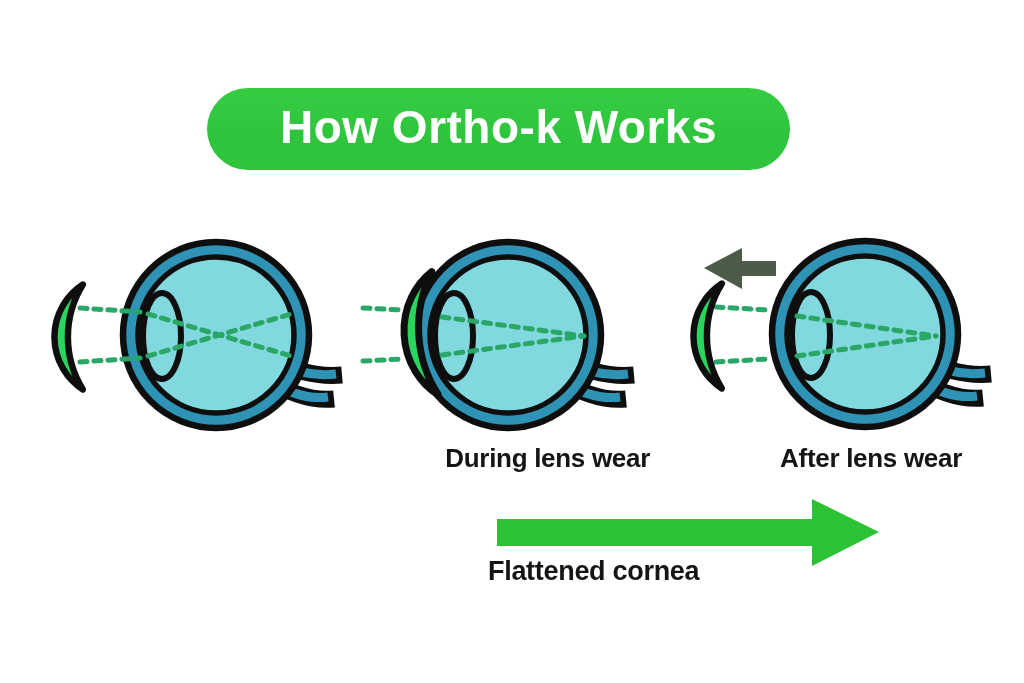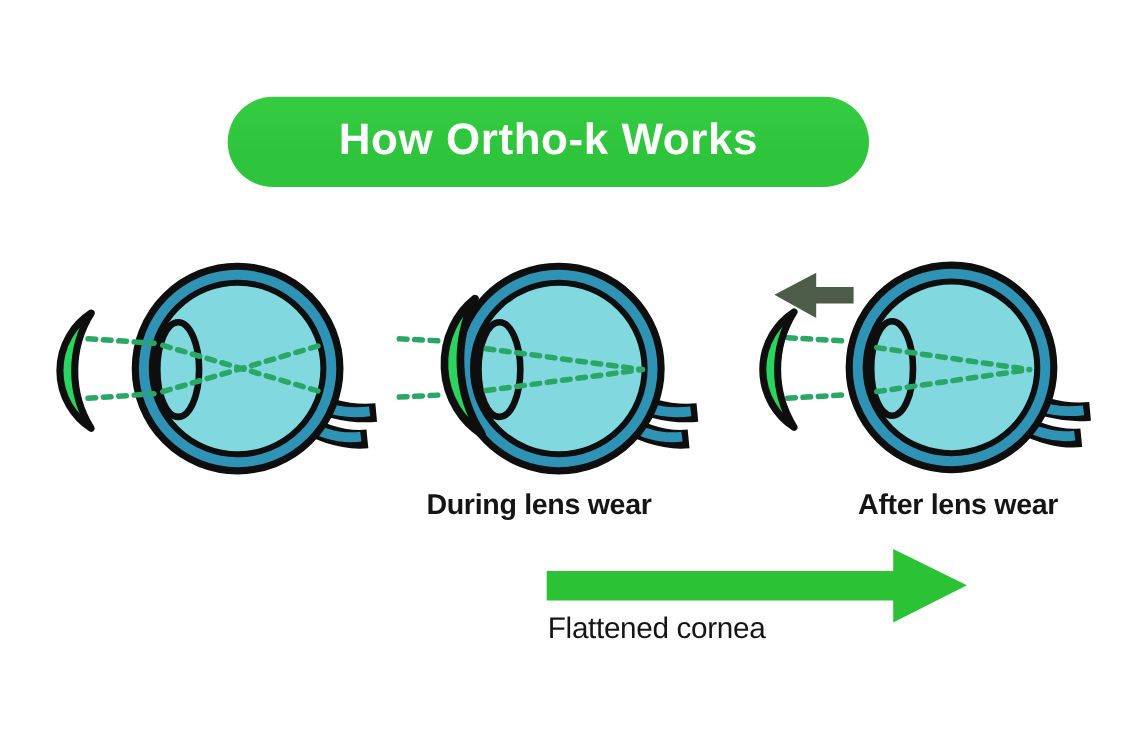--- a/index.html
+++ b/index.html
@@ -25,35 +25,35 @@
   }
   #diagram{position:absolute;left:0;top:0;}
   .banner{
     position:absolute;left:207px;top:88px;width:583px;height:82px;
     border-radius:41px;
     background:linear-gradient(180deg,#36cc42 0%,var(--banner-green) 60%);
     display:flex;align-items:center;justify-content:center;
   }
   .banner-title{
     color:var(--title-text);
-    font-size:40px;font-weight:600;letter-spacing:0.5px;
+    font-size:46px;font-weight:600;letter-spacing:0.5px;
     padding-bottom:4px;
   }
   .stage-label{
     position:absolute;top:443px;width:320px;
     text-align:center;
     font-size:26px;font-weight:bold;color:var(--label-text);
     letter-spacing:-0.3px;
   }
   .stage-label.before{left:48px;}
-  .stage-label.during{left:330px;}
+  .stage-label.during{left:330px;text-align:right;}
   .stage-label.after{left:711px;}
   .flow-label{
-    position:absolute;left:498px;top:556px;
-    font-size:27px;font-weight:normal;color:var(--label-text);
+    position:absolute;left:488px;top:556px;
+    font-size:27px;font-weight:bold;color:var(--label-text);
     letter-spacing:-0.3px;
     text-align:center;
   }
   .ray{
     stroke:var(--ray-green);
     stroke-width:5;
     stroke-dasharray:7 7;
     stroke-linecap:round;
     fill:none;
   }

